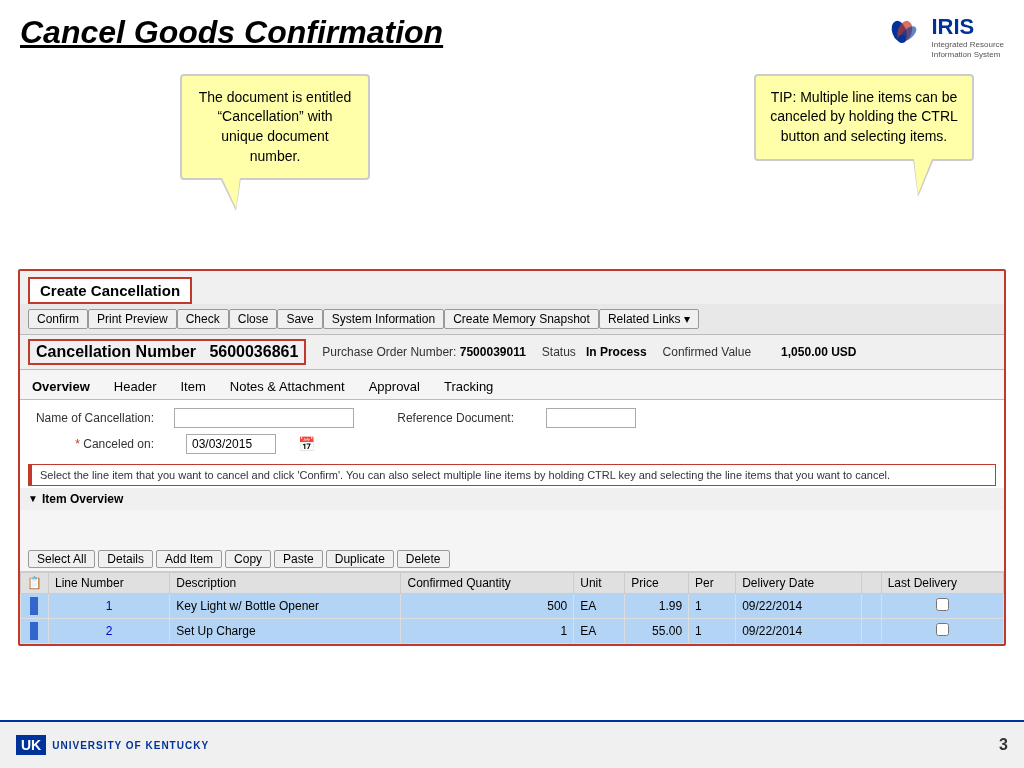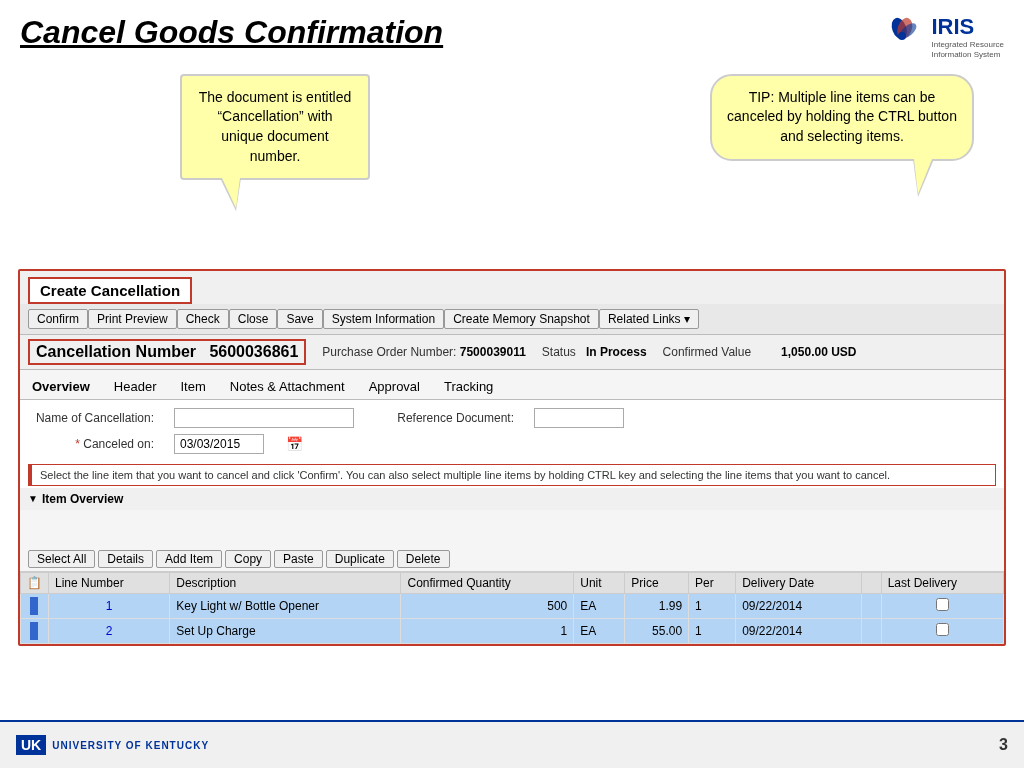--- a/index.html
+++ b/index.html
@@ -21,21 +21,21 @@
     }
     .page-title {
       font-size: 32px;
       font-weight: 900;
       color: #000;
       text-decoration: underline;
       font-style: italic;
     }
     .iris-logo {
       display: flex;
-      align-items: flex-start;
+      align-items: flex-end;
       gap: 8px;
     }
     .iris-logo-icon {
       width: 44px;
       height: 44px;
     }
 
     
     .callout-area {
       position: relative;
@@ -53,22 +53,21 @@
       line-height: 1.4;
     }
     .callout-left {
       left: 160px;
       top: 5px;
       width: 190px;
     }
     .callout-right {
       right: 30px;
       top: 5px;
-      width: 264px;
-      border-radius: 22px;
+      width: 220px;
     }
     
     .callout-left::after {
       content: '';
       position: absolute;
       bottom: -30px;
       left: 40px;
       width: 0;
       height: 0;
       border-left: 14px solid transparent;
@@ -187,20 +186,21 @@
     }
     .form-input {
       border: 1px solid #aaa;
       padding: 2px 5px;
       font-size: 12px;
       width: 180px;
       height: 20px;
     }
     .form-input-sm {
       width: 90px;
+      margin-left: 12px;
     }
     .calendar-icon {
       font-size: 14px;
       cursor: pointer;
       margin-left: 2px;
     }
 
     
     .warning-bar {
       background: #fff;

